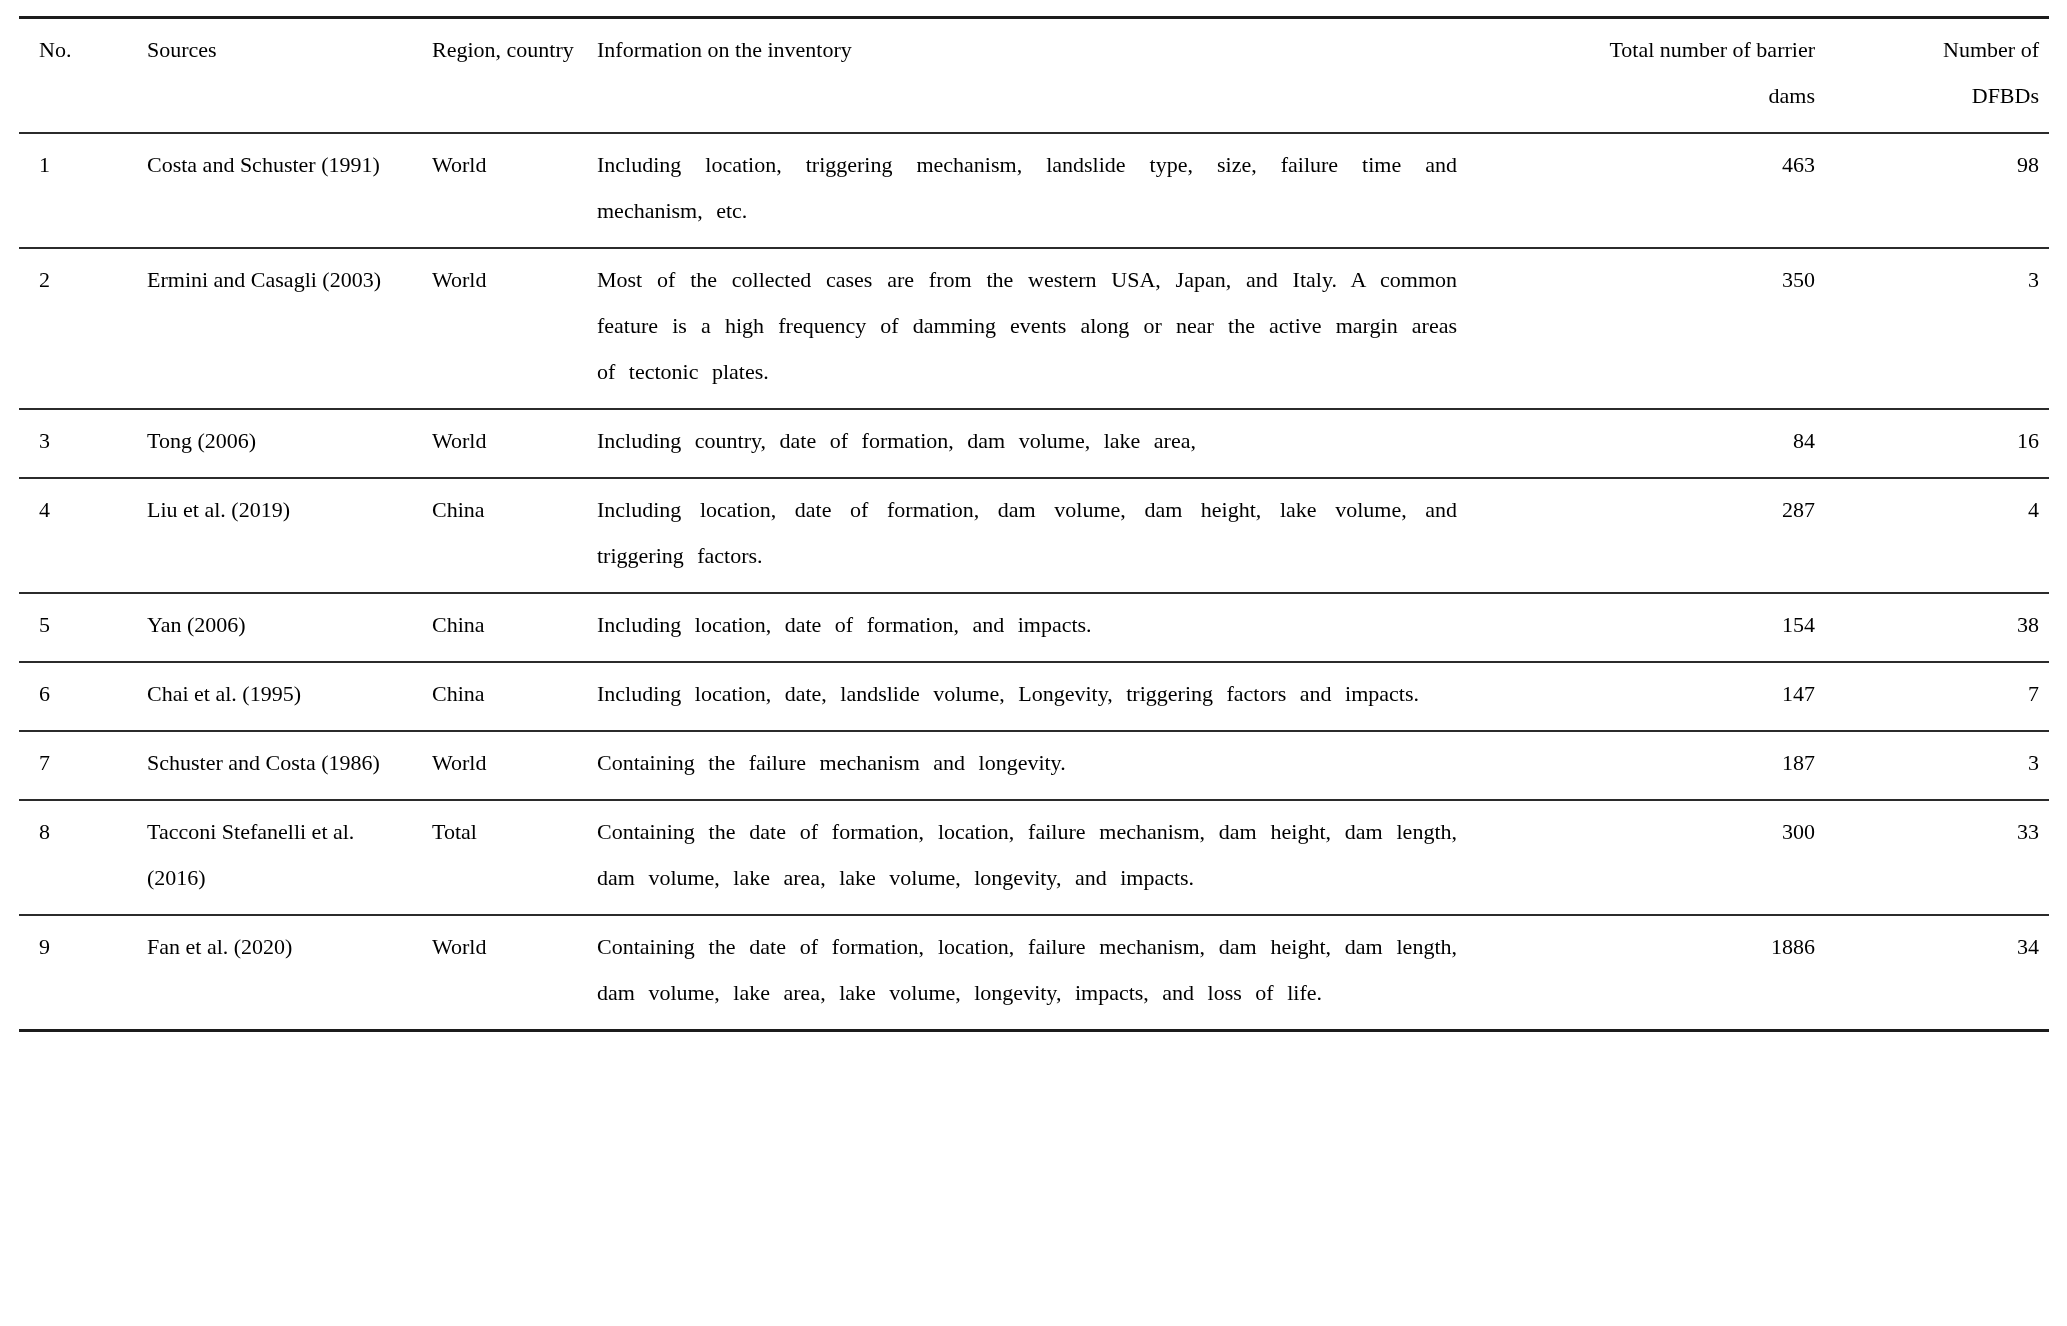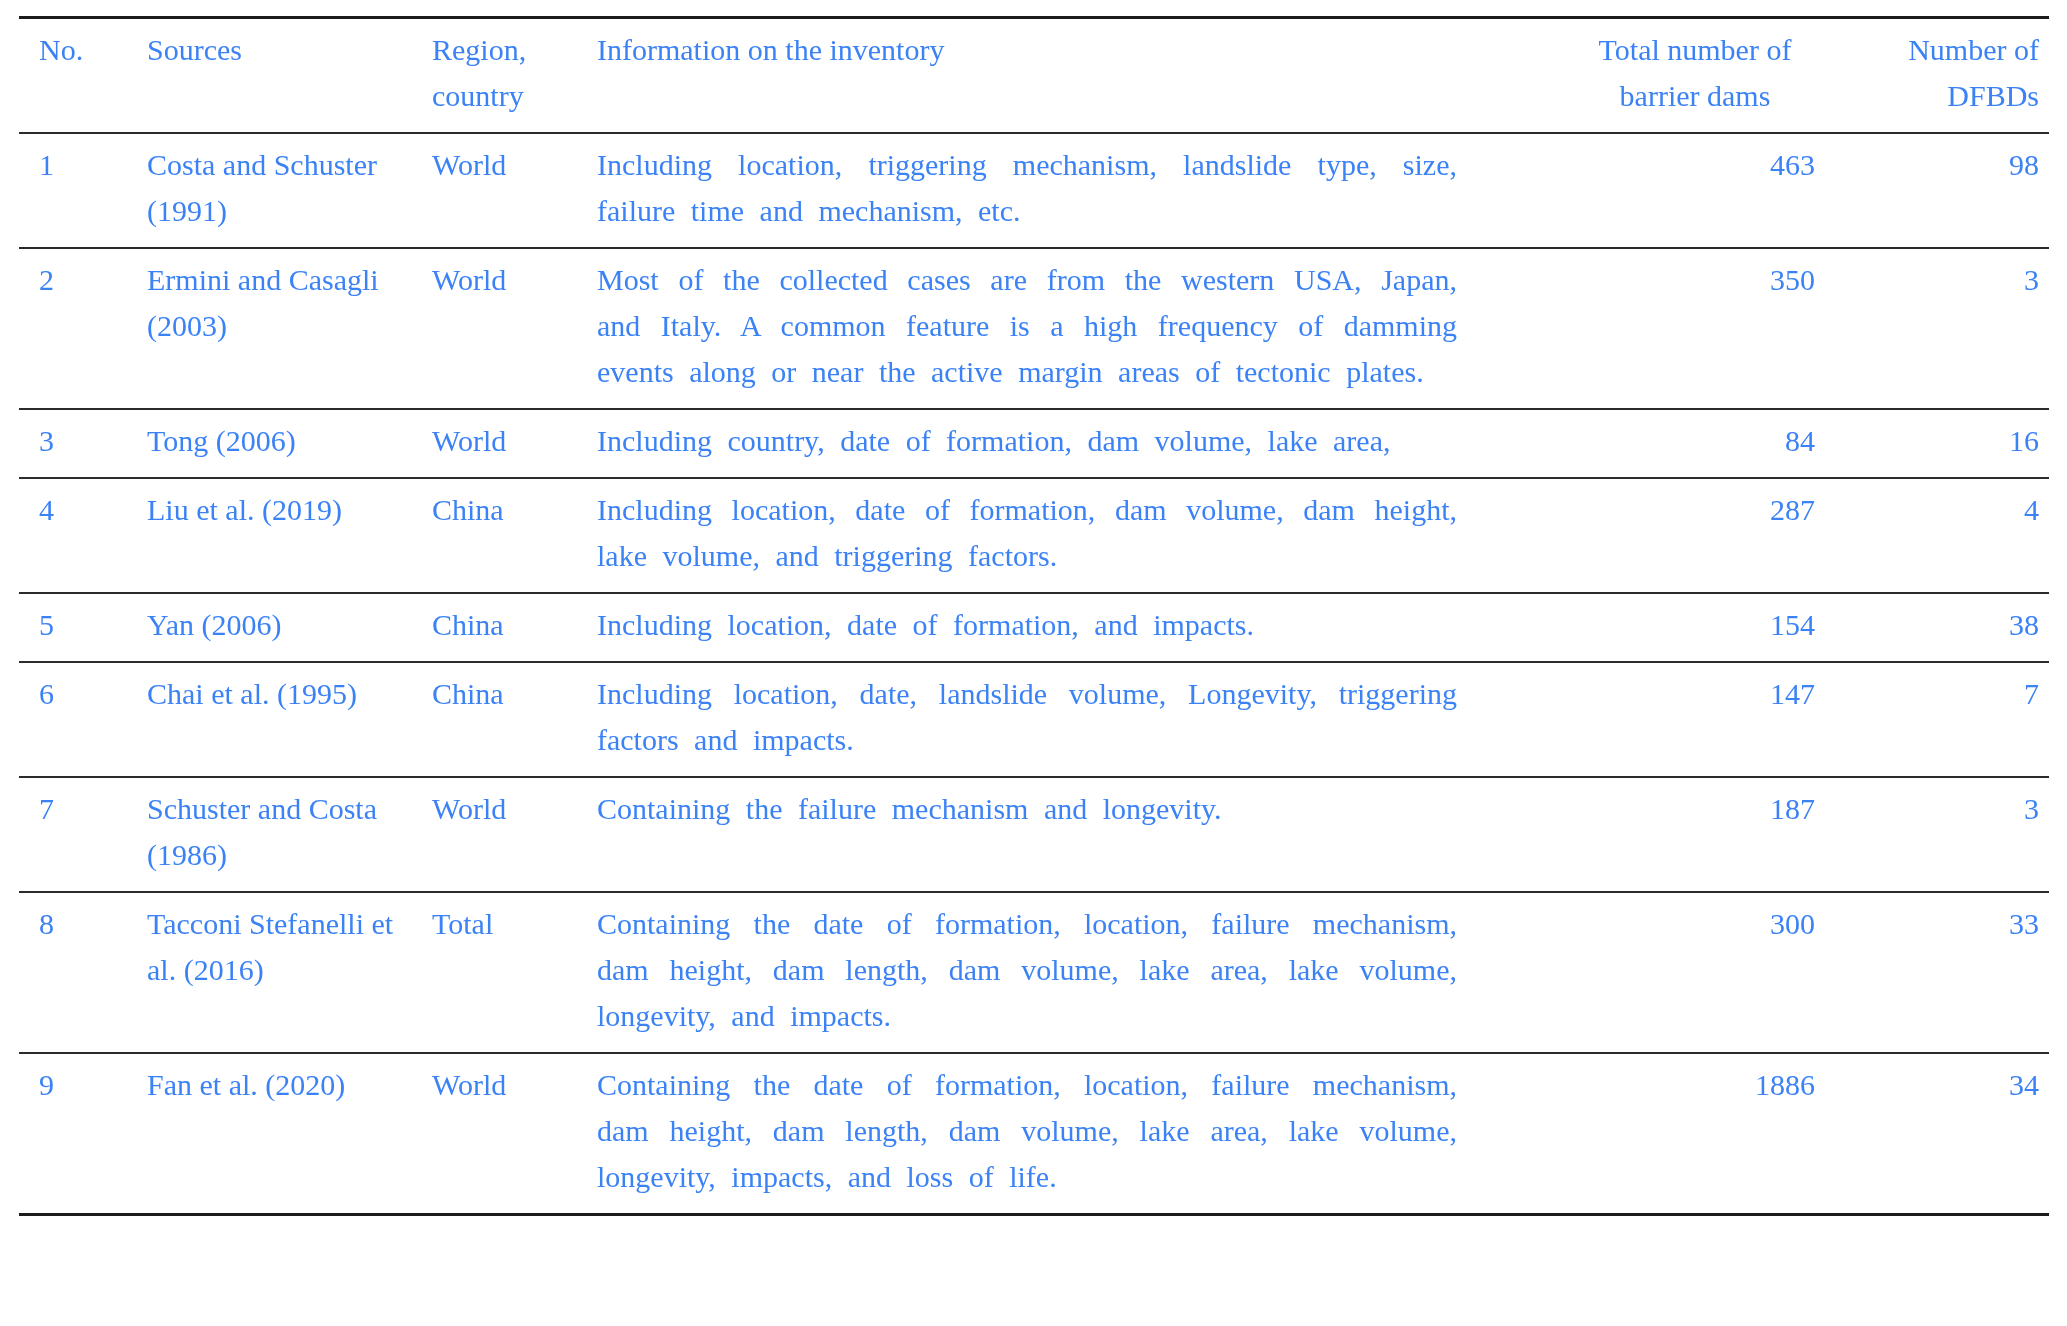--- a/index.html
+++ b/index.html
@@ -12,23 +12,23 @@
   body {
     width: 2067px;
     height: 1326px;
     overflow: hidden;
   }
   table.paper-table {
     border-collapse: collapse;
     table-layout: fixed;
     width: 2030px;
     margin: 16px 18px 0 19px;
-    font-size: 30px;
+    font-size: 22px;
     line-height: 46px;
-    color: #3b82f6;
+    color: #000000;
   }
   table.paper-table col.c-no     { width: 128px; }
   table.paper-table col.c-src    { width: 285px; }
   table.paper-table col.c-region { width: 165px; }
   table.paper-table col.c-info   { width: 890px; }
   table.paper-table col.c-total  { width: 342px; }
   table.paper-table col.c-dfbd   { width: 220px; }
 
   thead tr {
     border-top: 3px solid #1c1c1c;
@@ -67,21 +67,21 @@
     padding-right: 14px;
   }
   th.h-dfbd, td.t-dfbd {
     text-align: right;
     padding-right: 10px;
   }
   th .hdr-right {
     margin-left: auto;
     text-align: right;
   }
-  th.h-total .hdr-right { max-width: 240px; text-align: center; }
+  th.h-total .hdr-right { max-width: 240px; }
   th.h-dfbd  .hdr-right { max-width: 150px; }
 </style>
 </head>
 <body>
 
 <table class="paper-table">
   <colgroup>
     <col class="c-no">
       <col class="c-src">
       <col class="c-region">

